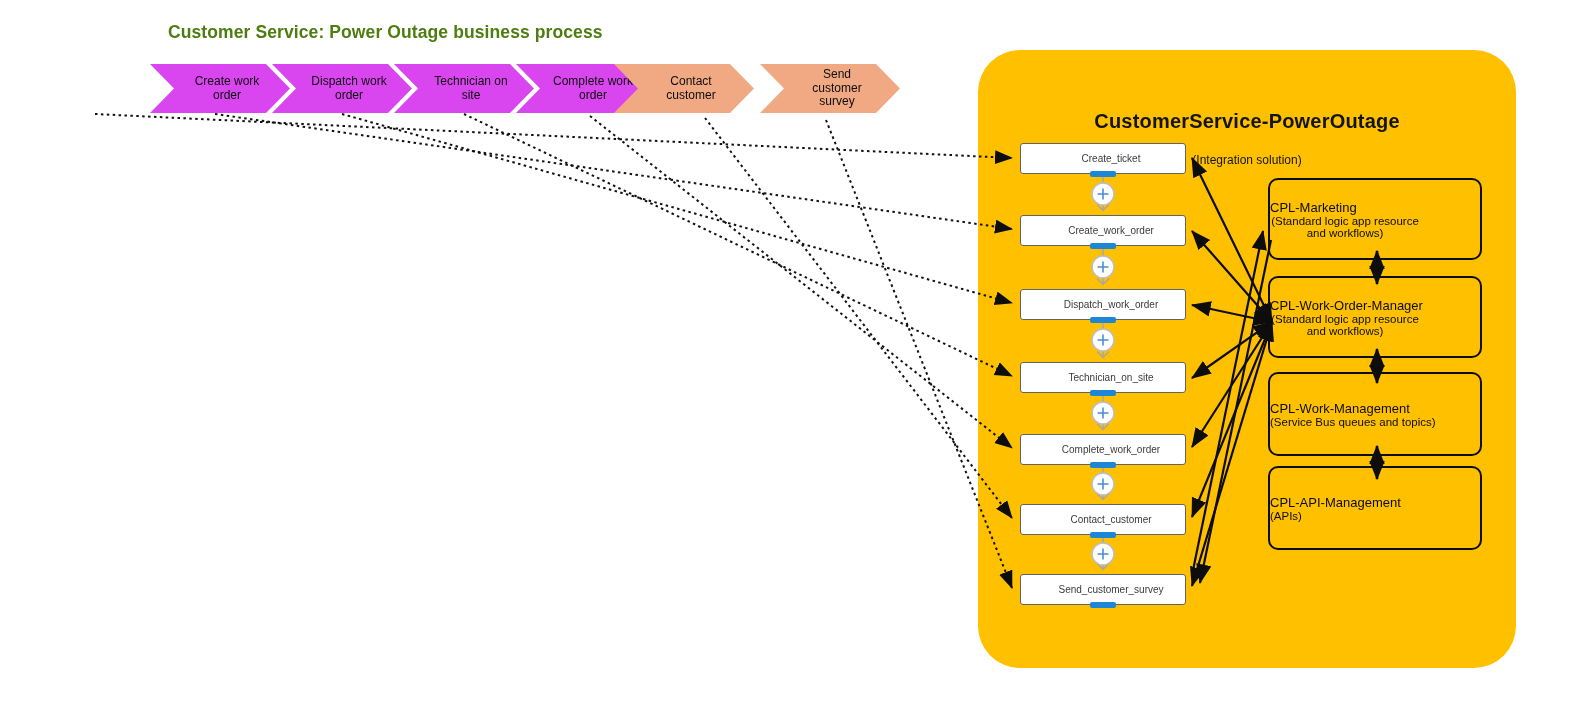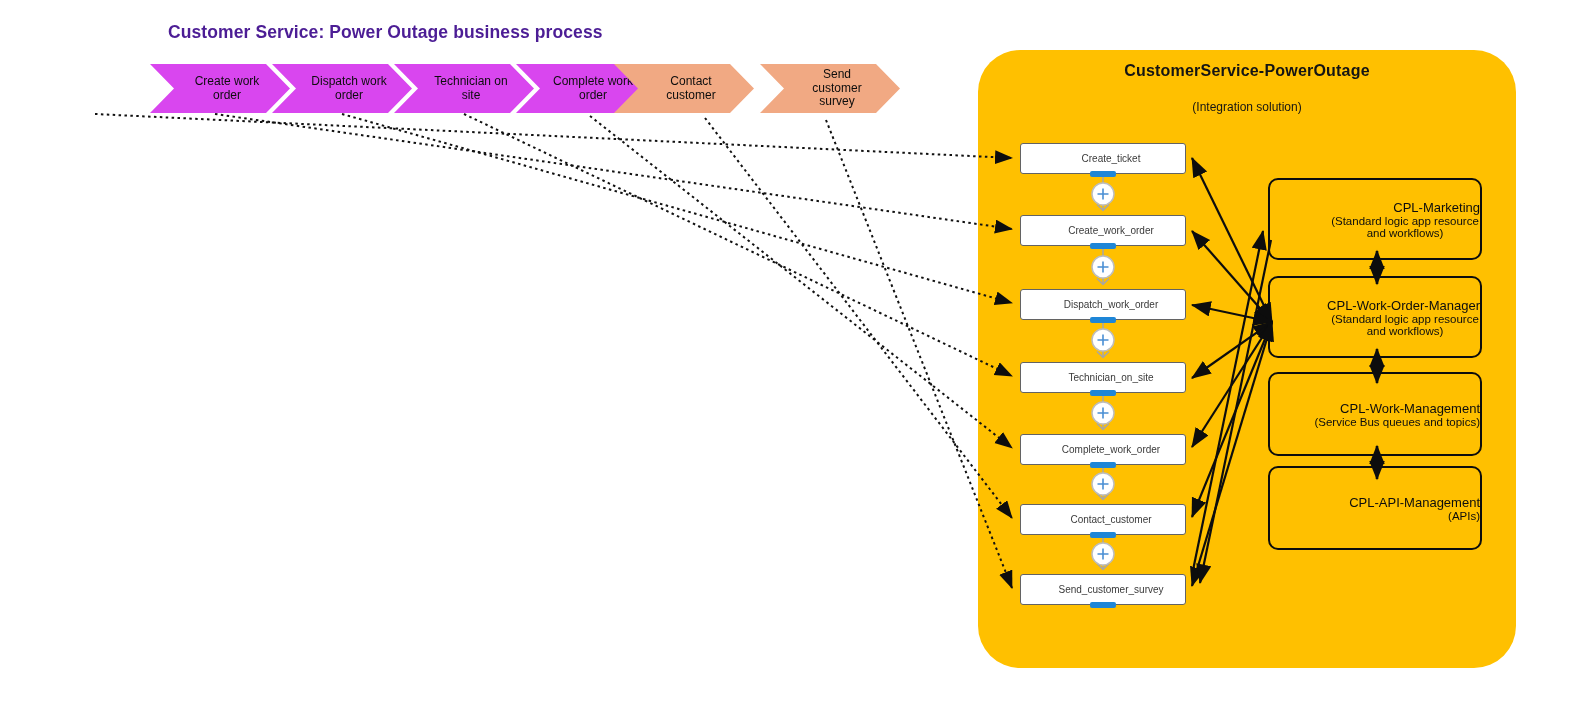--- a/index.html
+++ b/index.html
@@ -1,49 +1,49 @@
 <!DOCTYPE html>
 <html><head>
 <meta charset="utf-8">
 <style>
   * { margin:0; padding:0; box-sizing:border-box; }
   html,body { background:#fff; }
   body { font-family:"Liberation Sans", sans-serif; }
   #stage { position:relative; width:1580px; height:710px; background:#ffffff; overflow:hidden; }
 
   
-  .main-title { position:absolute; left:168px; top:22px; font-size:17.5px; font-weight:bold; color:#4c1d95; letter-spacing:.1px; }
+  .main-title { position:absolute; left:168px; top:22px; font-size:17.5px; font-weight:bold; color:#4d7c0f; letter-spacing:.1px; }
 
   
   .chevron { position:absolute; top:64px; height:49px; width:140px;
     clip-path: polygon(0 0, calc(100% - 24px) 0, 100% 50%, calc(100% - 24px) 100%, 0 100%, 24px 50%);
     display:flex; align-items:center; justify-content:center; }
   .chevron .lbl { font-size:12px; line-height:1.14; color:#0d0d0d; text-align:center; padding-left:14px; max-width:100px; }
   .step-green  { background:#4EA72E; }
   .step-yellow { background:#d946ef; }
   .step-salmon { background:#F1A983; }
   .ch7 .lbl { max-width:70px; }
 
   
   .solution-box { position:absolute; left:978px; top:50px; width:538px; height:618px;
     background:#FFC000; border-radius:42px; }
   .solution-title { position:absolute; left:978px; top:62px; width:538px; text-align:center; color:#141414; }
-  .solution-title .t1 { font-size:16px; font-weight:600; letter-spacing:.2px; }
+  .solution-title .t1 { font-size:20px; font-weight:600; letter-spacing:.2px;margin-top:48px; }
   .solution-title .t2 { font-size:12px; font-weight:400; margin-top:20px; }
 
   
   .wf-box { position:absolute; left:1020px; width:166px; height:31px; background:#ffffff;
     border:1.5px solid #636363; border-radius:3px; display:flex; align-items:center; justify-content:center; z-index:3; }
   .wf-box .wf-lbl { font-size:10px; color:#3a3a3a;padding-left:16px; }
   .wf-tab { position:absolute; left:50%; transform:translateX(-50%); bottom:-3.5px; width:26px; height:6px;
     background:#1E86D7; border-radius:2px; }
 
   
   .cpl-box { position:absolute; left:1268px; width:214px; border:2.2px solid #0d0d0d; border-radius:10px;
-    background:transparent; display:flex; flex-direction:column; align-items:flex-end; justify-content:center;
+    background:transparent; display:flex; flex-direction:column; align-items:flex-start; justify-content:center;
     color:#0d0d0d; text-align:center; z-index:3; }
   .cpl-title { font-size:13px; }
   .cpl-desc { font-size:11.5px; margin-top:0; }
   .cpl-desc.narrow { max-width:150px; }
 
   svg.overlay { position:absolute; left:0; top:0; z-index:2; }
 </style>
 </head>
 <body>
 

